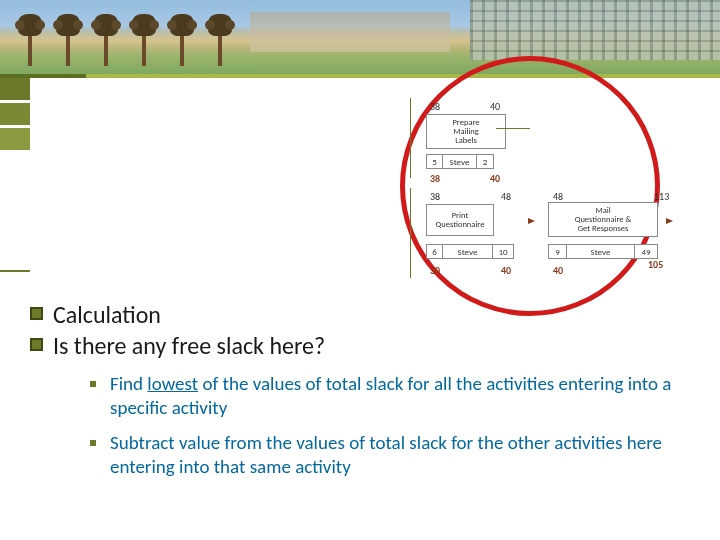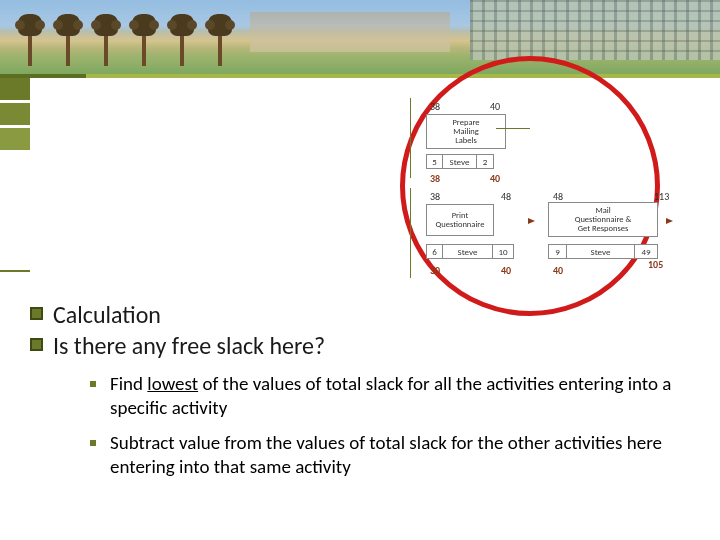--- a/index.html
+++ b/index.html
@@ -138,21 +138,21 @@
   }
   .subbullet {
     width: 6px; height: 6px;
     background: #6a7a28;
     margin-right: 14px;
     margin-top: 9px;
     flex-shrink: 0;
   }
   .sub-text {
     font-size: 19px;
-    color: #000000;
+    color: #0369a1;
     line-height: 1.28;
   }
   .underline { text-decoration: underline; }
 </style>
 </head>
 <body>
 
 <div class="banner">
   <div class="building-left"></div>
   <div class="building-right"></div>

